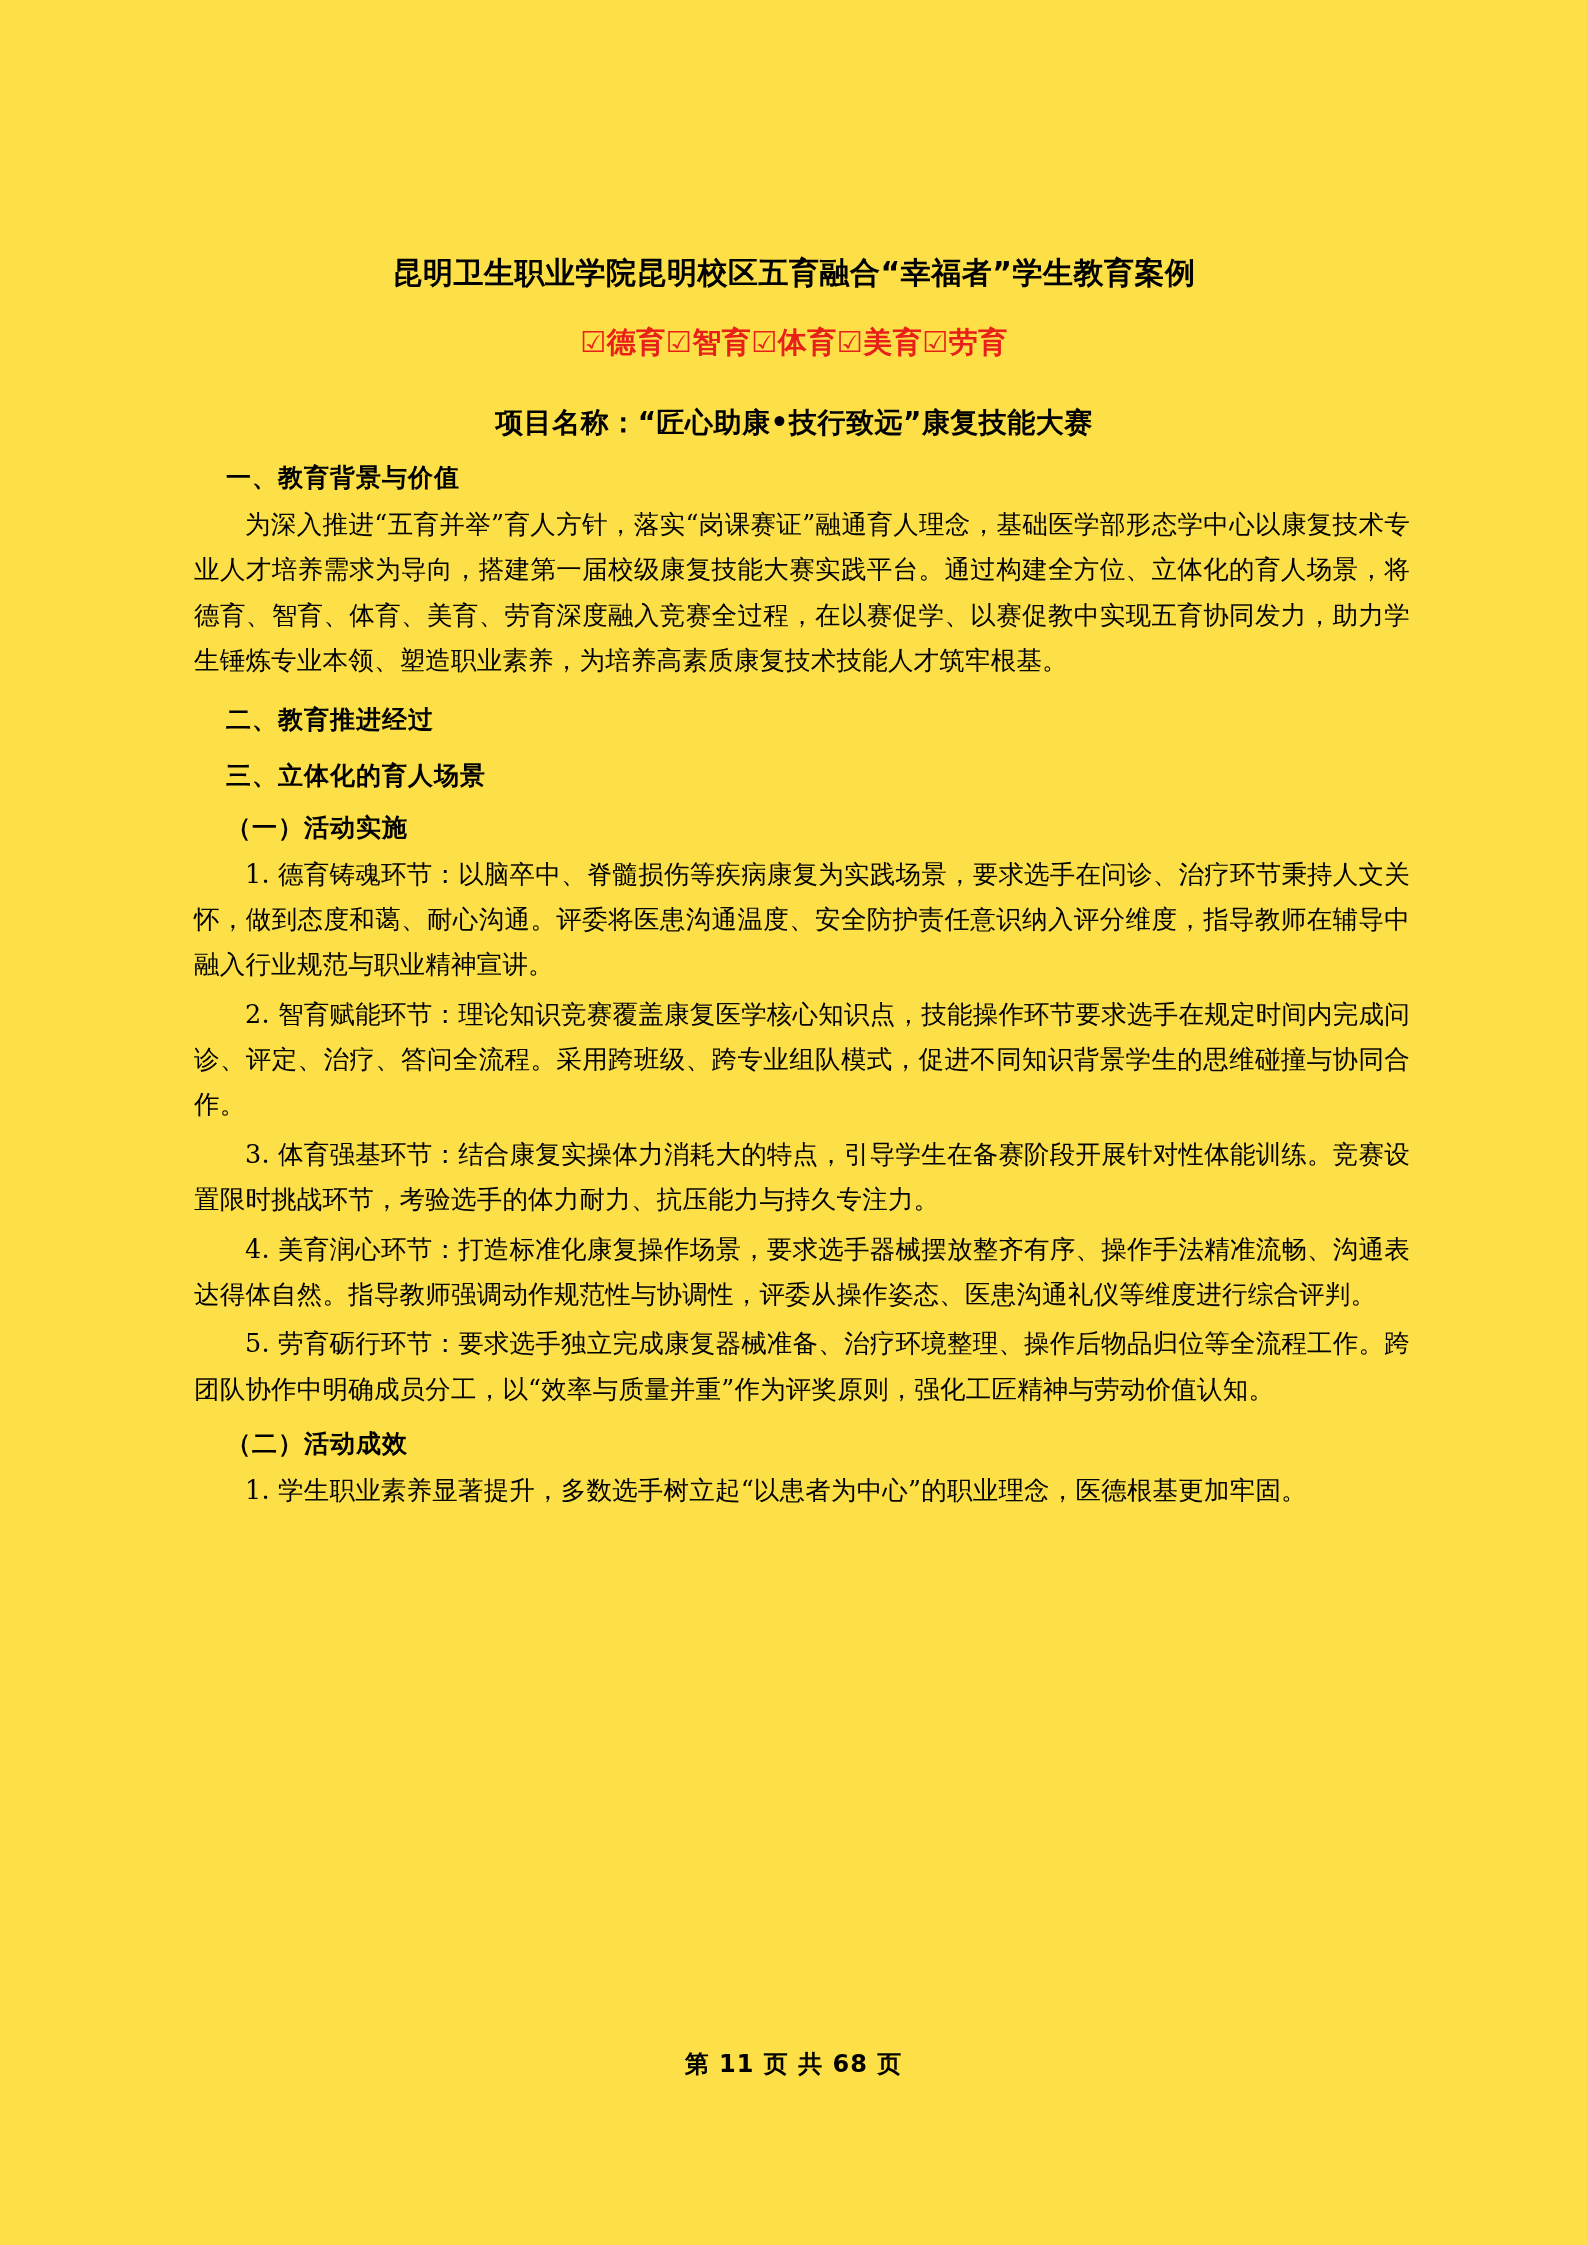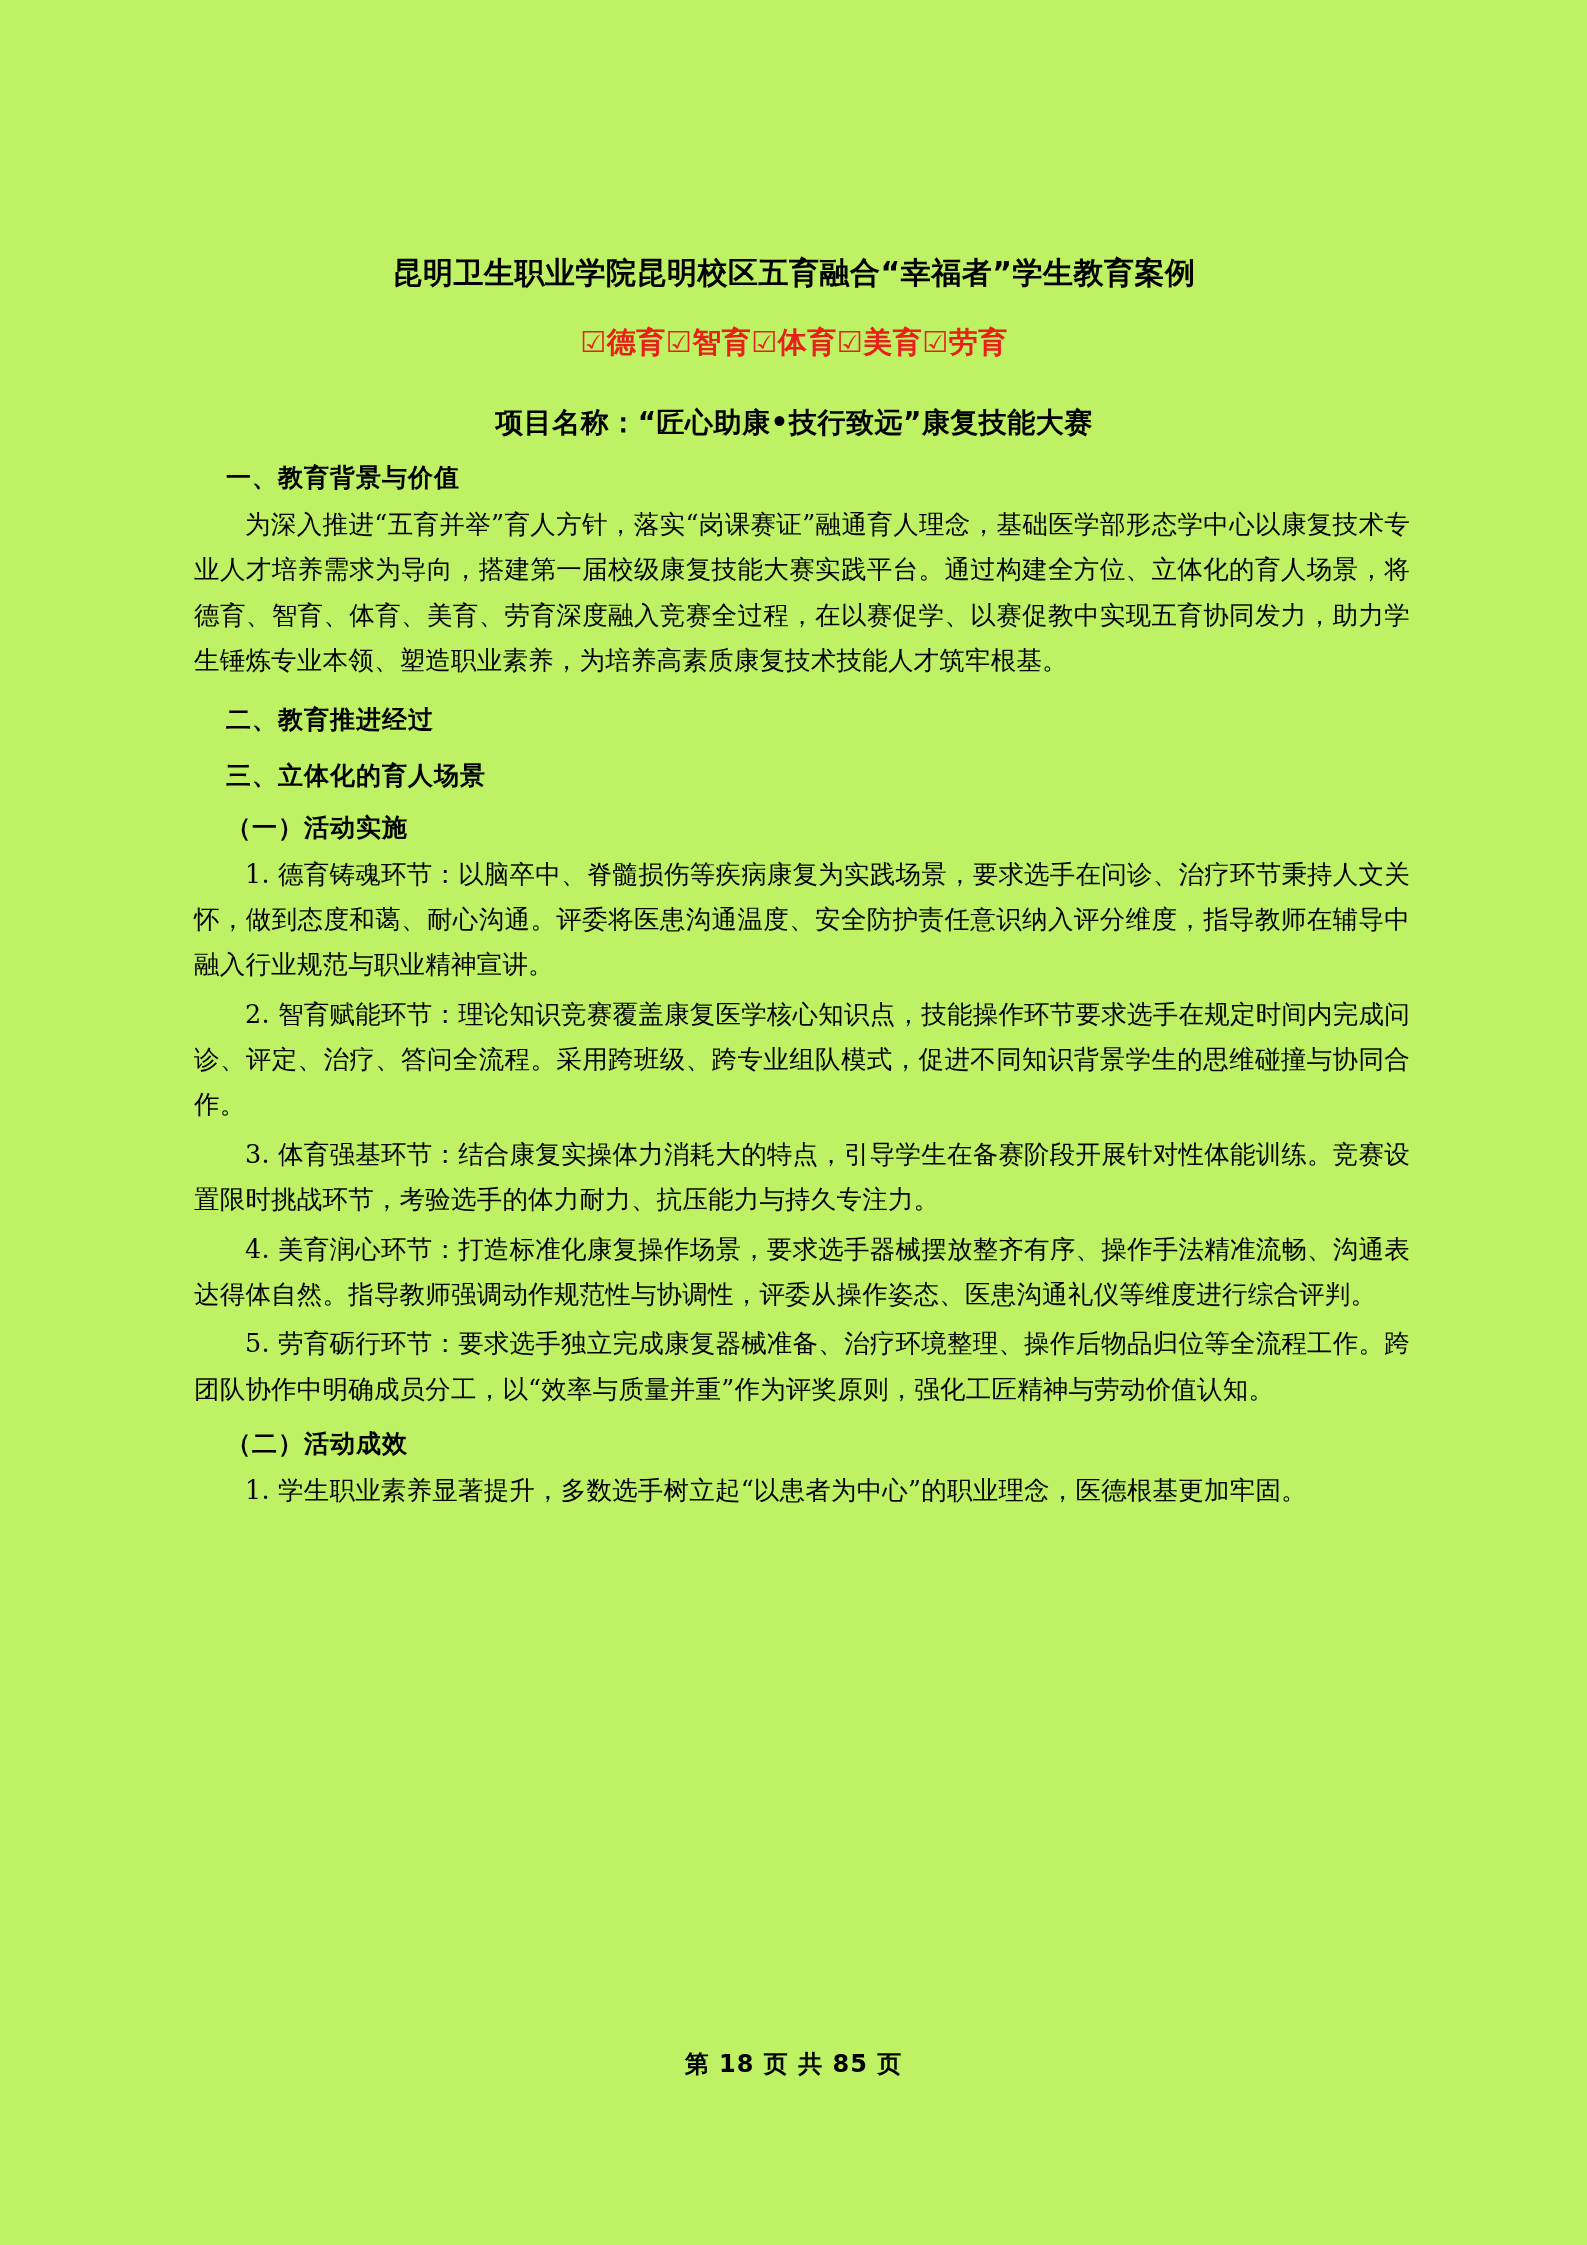--- a/index.html
+++ b/index.html
@@ -9,21 +9,21 @@
   }
   body {
     font-family: "Liberation Serif", serif;
     color: #000000;
   }
   .page {
     position: relative;
     width: 1587px;
     height: 2245px;
     margin: 0 auto;
-    background: #bef264;
+    background: #fde047;
     box-sizing: border-box;
     overflow: hidden;
   }
   .content {
     position: absolute;
     left: 178px;
     top: 0;
     width: 1232px;
   }
   .doc-title {
@@ -121,14 +121,14 @@
     <p class="body-par num">2. 智育赋能环节：理论知识竞赛覆盖康复医学核心知识点，技能操作环节要求选手在规定时间内完成问诊、评定、治疗、答问全流程。采用跨班级、跨专业组队模式，促进不同知识背景学生的思维碰撞与协同合作。</p>
     <p class="body-par num">3. 体育强基环节：结合康复实操体力消耗大的特点，引导学生在备赛阶段开展针对性体能训练。竞赛设置限时挑战环节，考验选手的体力耐力、抗压能力与持久专注力。</p>
     <p class="body-par num">4. 美育润心环节：打造标准化康复操作场景，要求选手器械摆放整齐有序、操作手法精准流畅、沟通表达得体自然。指导教师强调动作规范性与协调性，评委从操作姿态、医患沟通礼仪等维度进行综合评判。</p>
     <p class="body-par num">5. 劳育砺行环节：要求选手独立完成康复器械准备、治疗环境整理、操作后物品归位等全流程工作。跨团队协作中明确成员分工，以“效率与质量并重”作为评奖原则，强化工匠精神与劳动价值认知。</p>
 
     <div class="h-sub">（二）活动成效</div>
     <p class="body-par num">1. 学生职业素养显著提升，多数选手树立起“以患者为中心”的职业理念，医德根基更加牢固。</p>
 
   </div>
 
-  <div class="footer">第 18 页 共 85 页</div>
+  <div class="footer">第 11 页 共 68 页</div>
 </div>
 
 </body></html>

